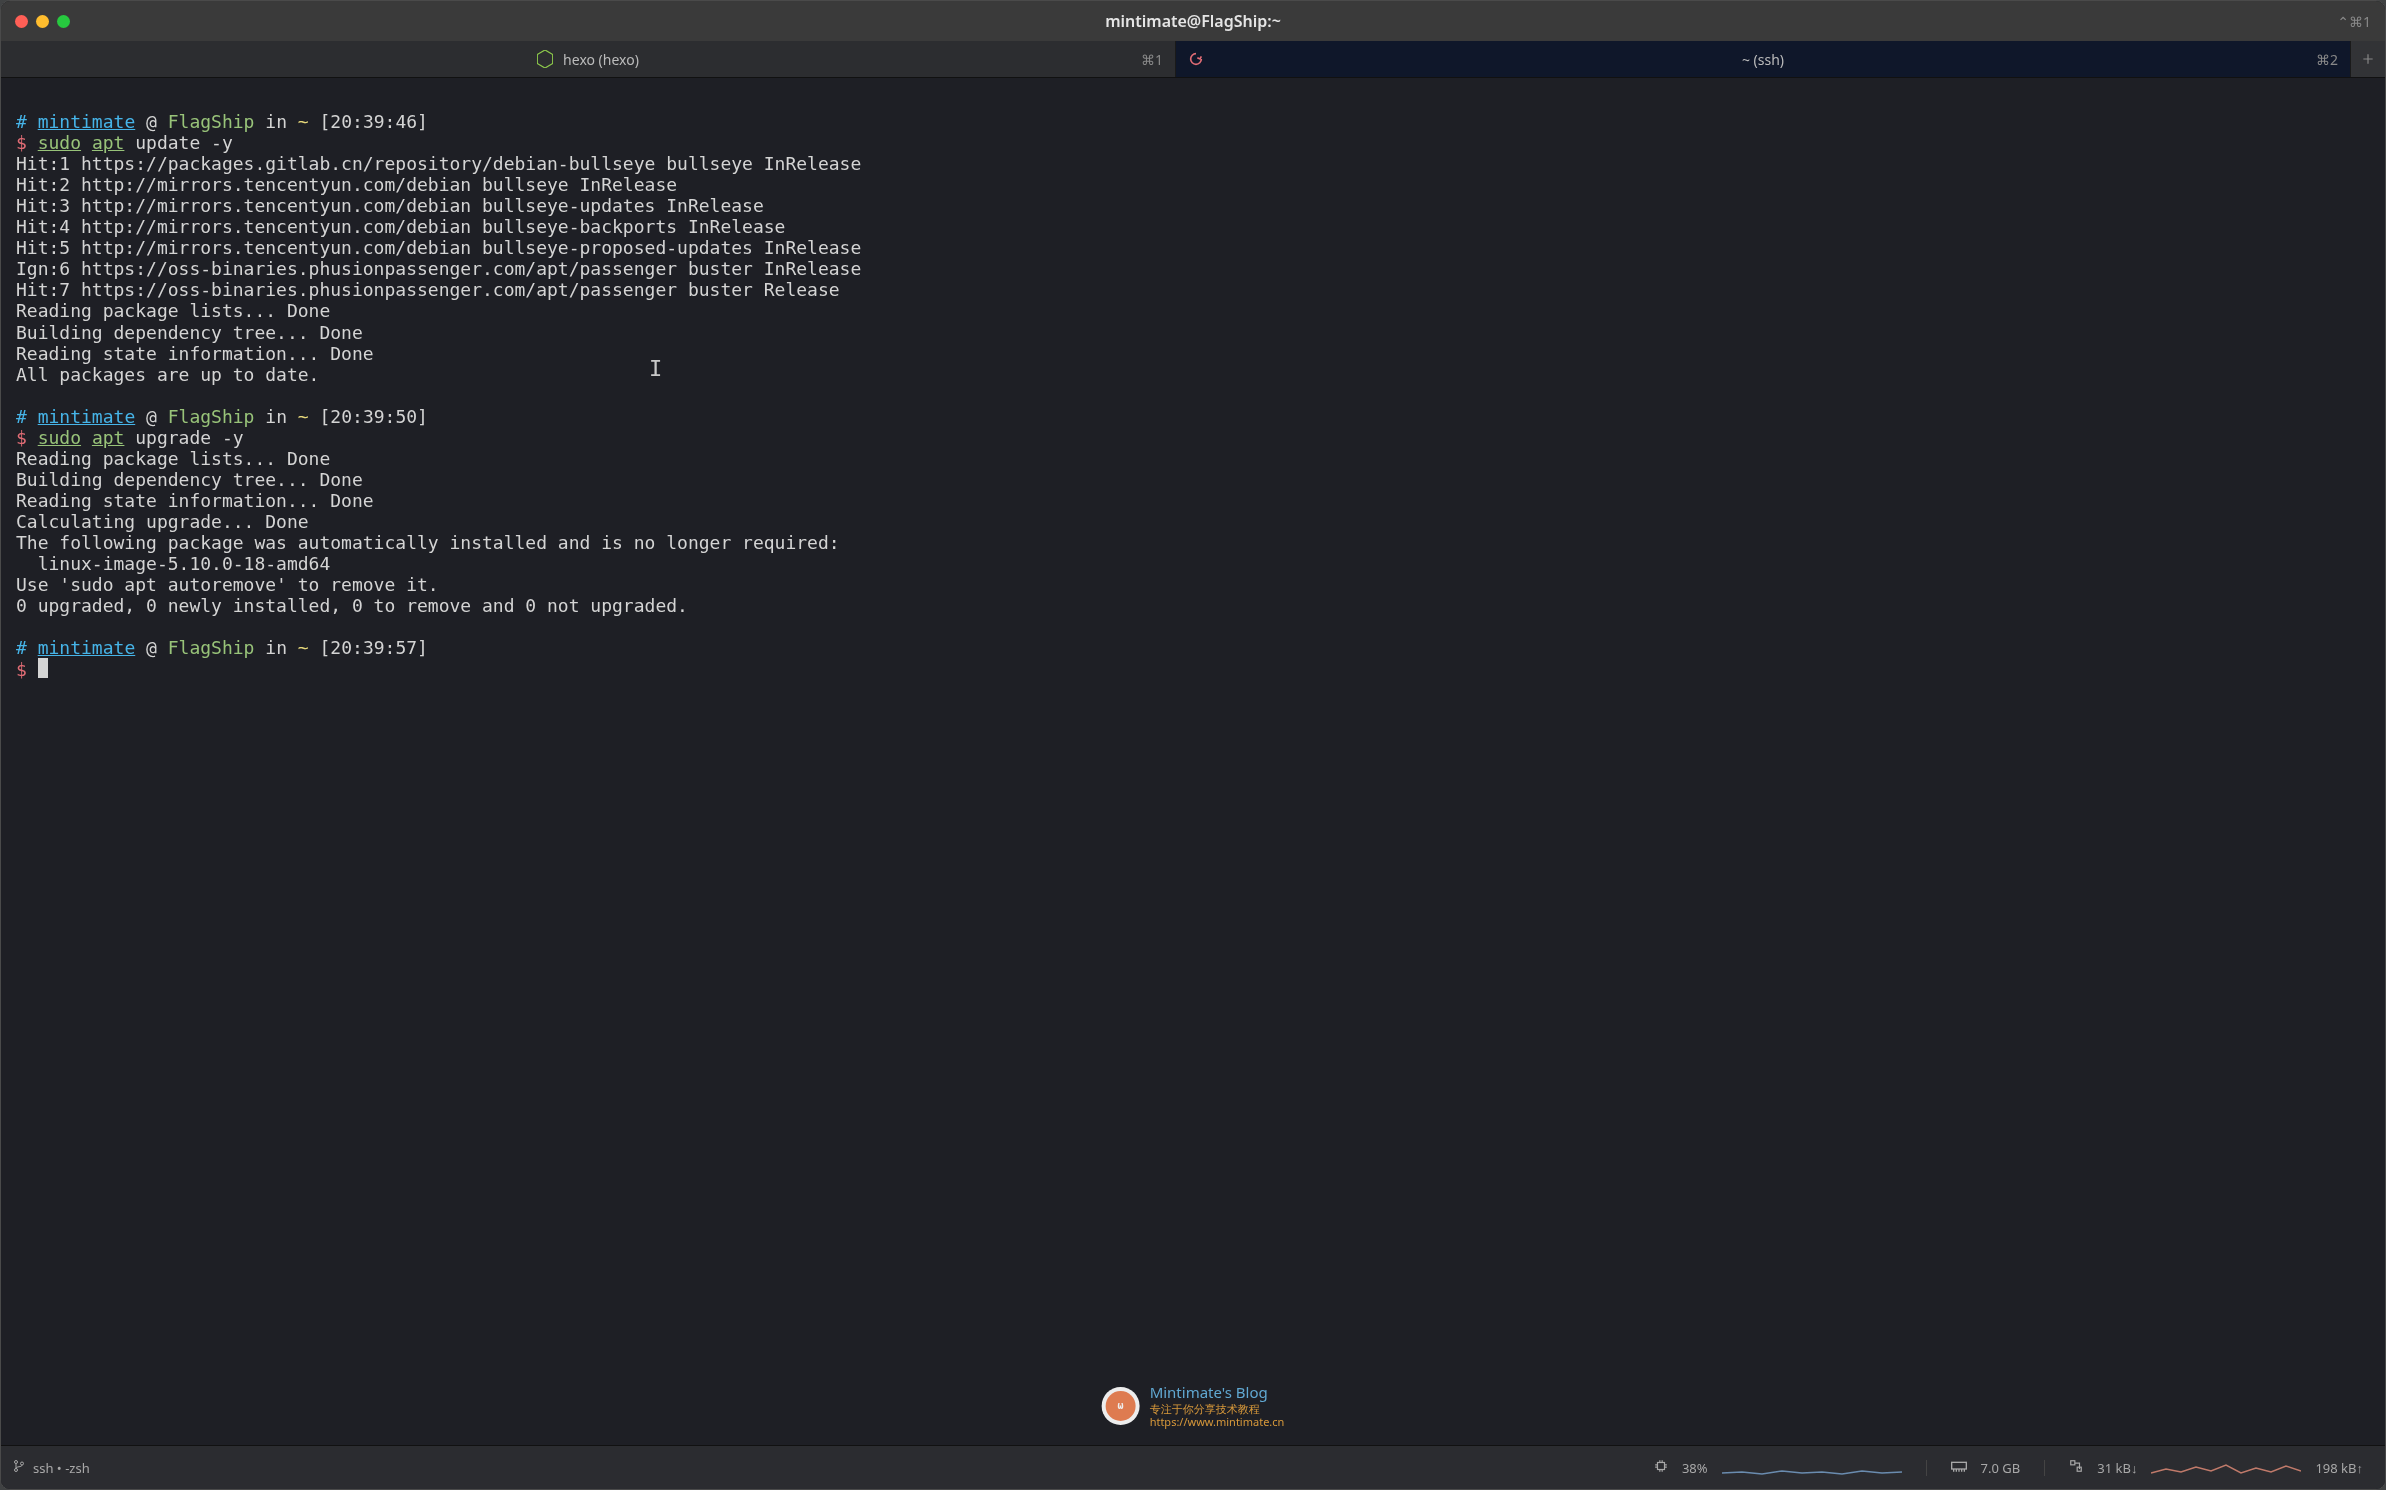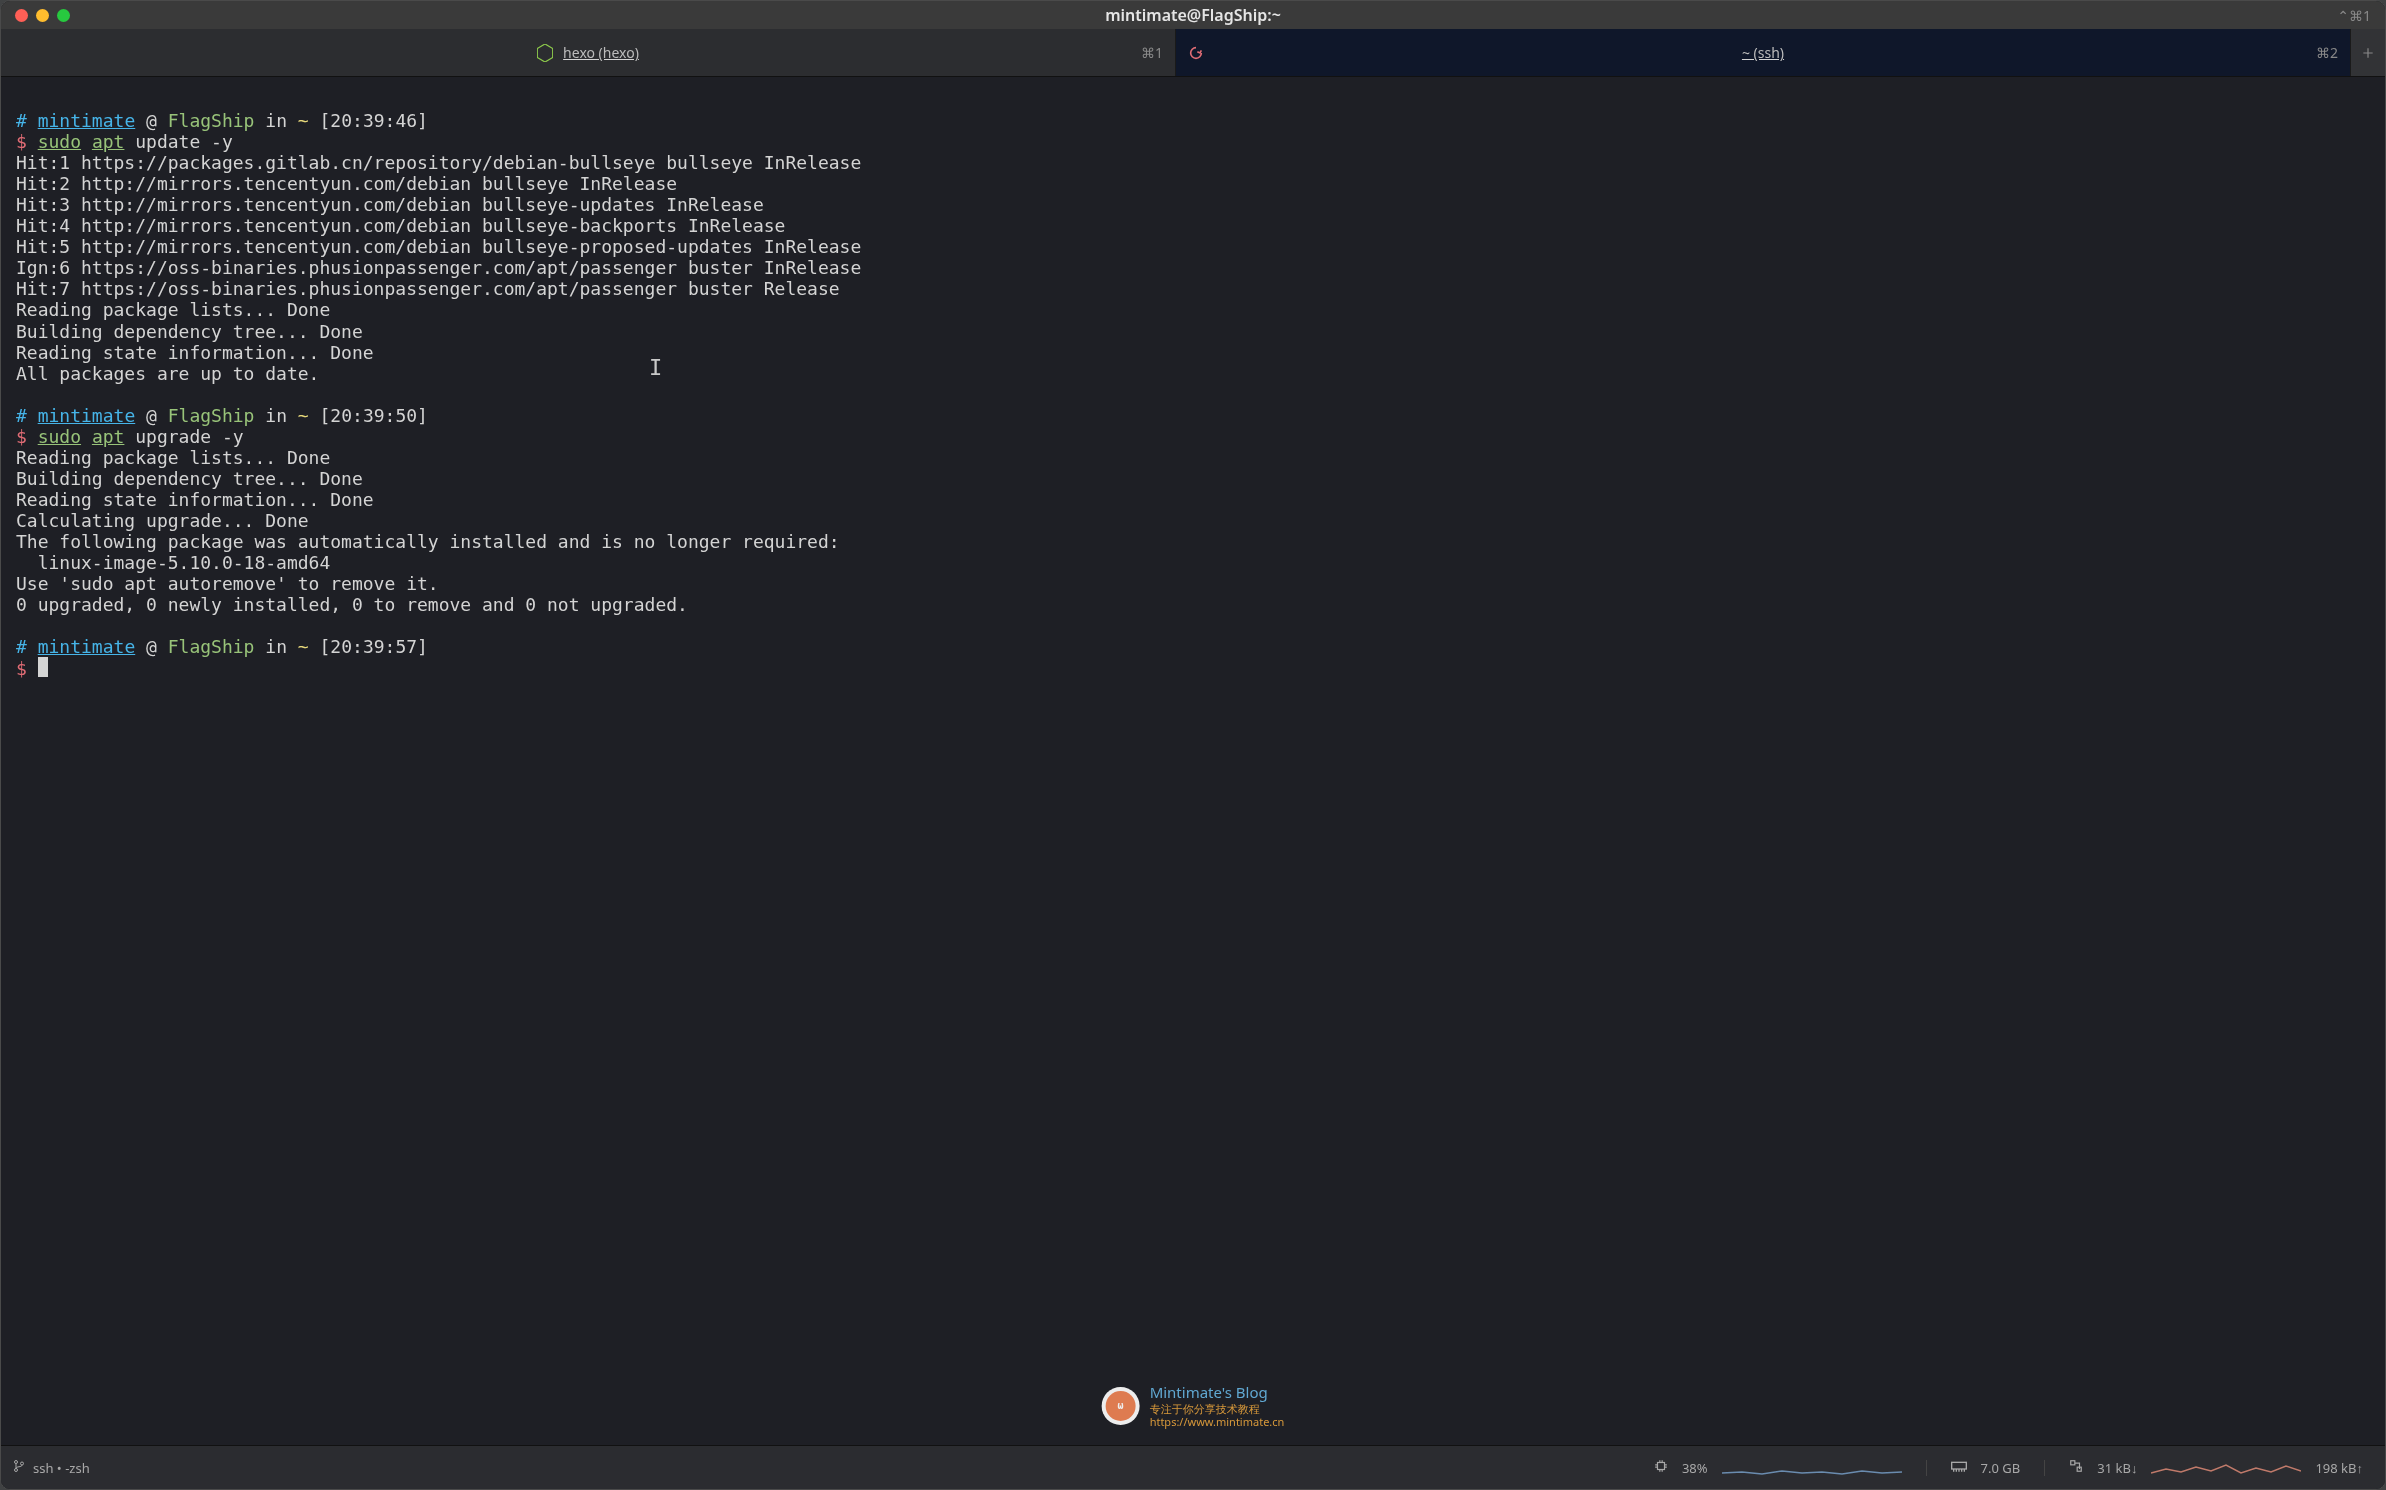--- a/index.html
+++ b/index.html
@@ -1,30 +1,30 @@
 <!DOCTYPE html>
 <html><head>
 <meta charset="utf-8">
 <style>
   * { margin:0; padding:0; box-sizing:border-box; }
   html,body { width:100%; height:100%; background:#404243; overflow:hidden; }
   body { font-family:"SF Mono","Menlo","Consolas",monospace; font-size:18px; color:#d4d4d4; }
 
   .window { position:absolute; inset:0; display:flex; flex-direction:column; background:#1e1f25; border:1px solid #4a4a4a; border-radius:10px; overflow:hidden; }
 
-  .titlebar { height:28px; background:#3a3a3a; display:flex; align-items:center; flex-shrink:0; padding:0 14px; position:relative; }
+  .titlebar { height:40px; background:#3a3a3a; display:flex; align-items:center; flex-shrink:0; padding:0 14px; position:relative; }
   .traffic { display:flex; gap:8px; }
   .dot { width:13px; height:13px; border-radius:50%; }
   .dot.red { background:#ff5f56; }
   .dot.yellow { background:#ffbd2e; }
   .dot.green { background:#27c93f; }
   .title-center { position:absolute; left:50%; transform:translateX(-50%); color:#e5e5e5; font-weight:600; font-family:-apple-system,system-ui,sans-serif; font-size:16px; }
   .title-right { margin-left:auto; color:#888; font-family:-apple-system,system-ui,sans-serif; font-size:14px; }
 
-  .tabbar { height:48px; background:#2c2d30; display:flex; border-bottom:1px solid #111; flex-shrink:0;text-decoration:underline; }
+  .tabbar { height:37px; background:#2c2d30; display:flex; border-bottom:1px solid #111; flex-shrink:0; }
   .tab { flex:1; display:flex; align-items:center; justify-content:center; gap:10px; position:relative; border-right:1px solid #1a1a1a; }
   .tab.active { background:#0f172a; }
   .tab-icon { display:flex; align-items:center; }
   .tab-label { color:#bbb; font-family:-apple-system,system-ui,sans-serif; font-size:14px; }
   .tab-shortcut { position:absolute; right:12px; color:#888; font-family:-apple-system,system-ui,sans-serif; font-size:14px; }
   .tab-add { width:34px; display:flex; align-items:center; justify-content:center; color:#777; background:#323336; }
 
   .terminal { flex:1; padding:12px 15px 0 15px; white-space:pre; line-height:1.17; font-size:18px; overflow:hidden; position:relative; }
   .c-hash { color:#46b4e8; }
   .c-user { color:#46b4e8;text-decoration:underline; }

